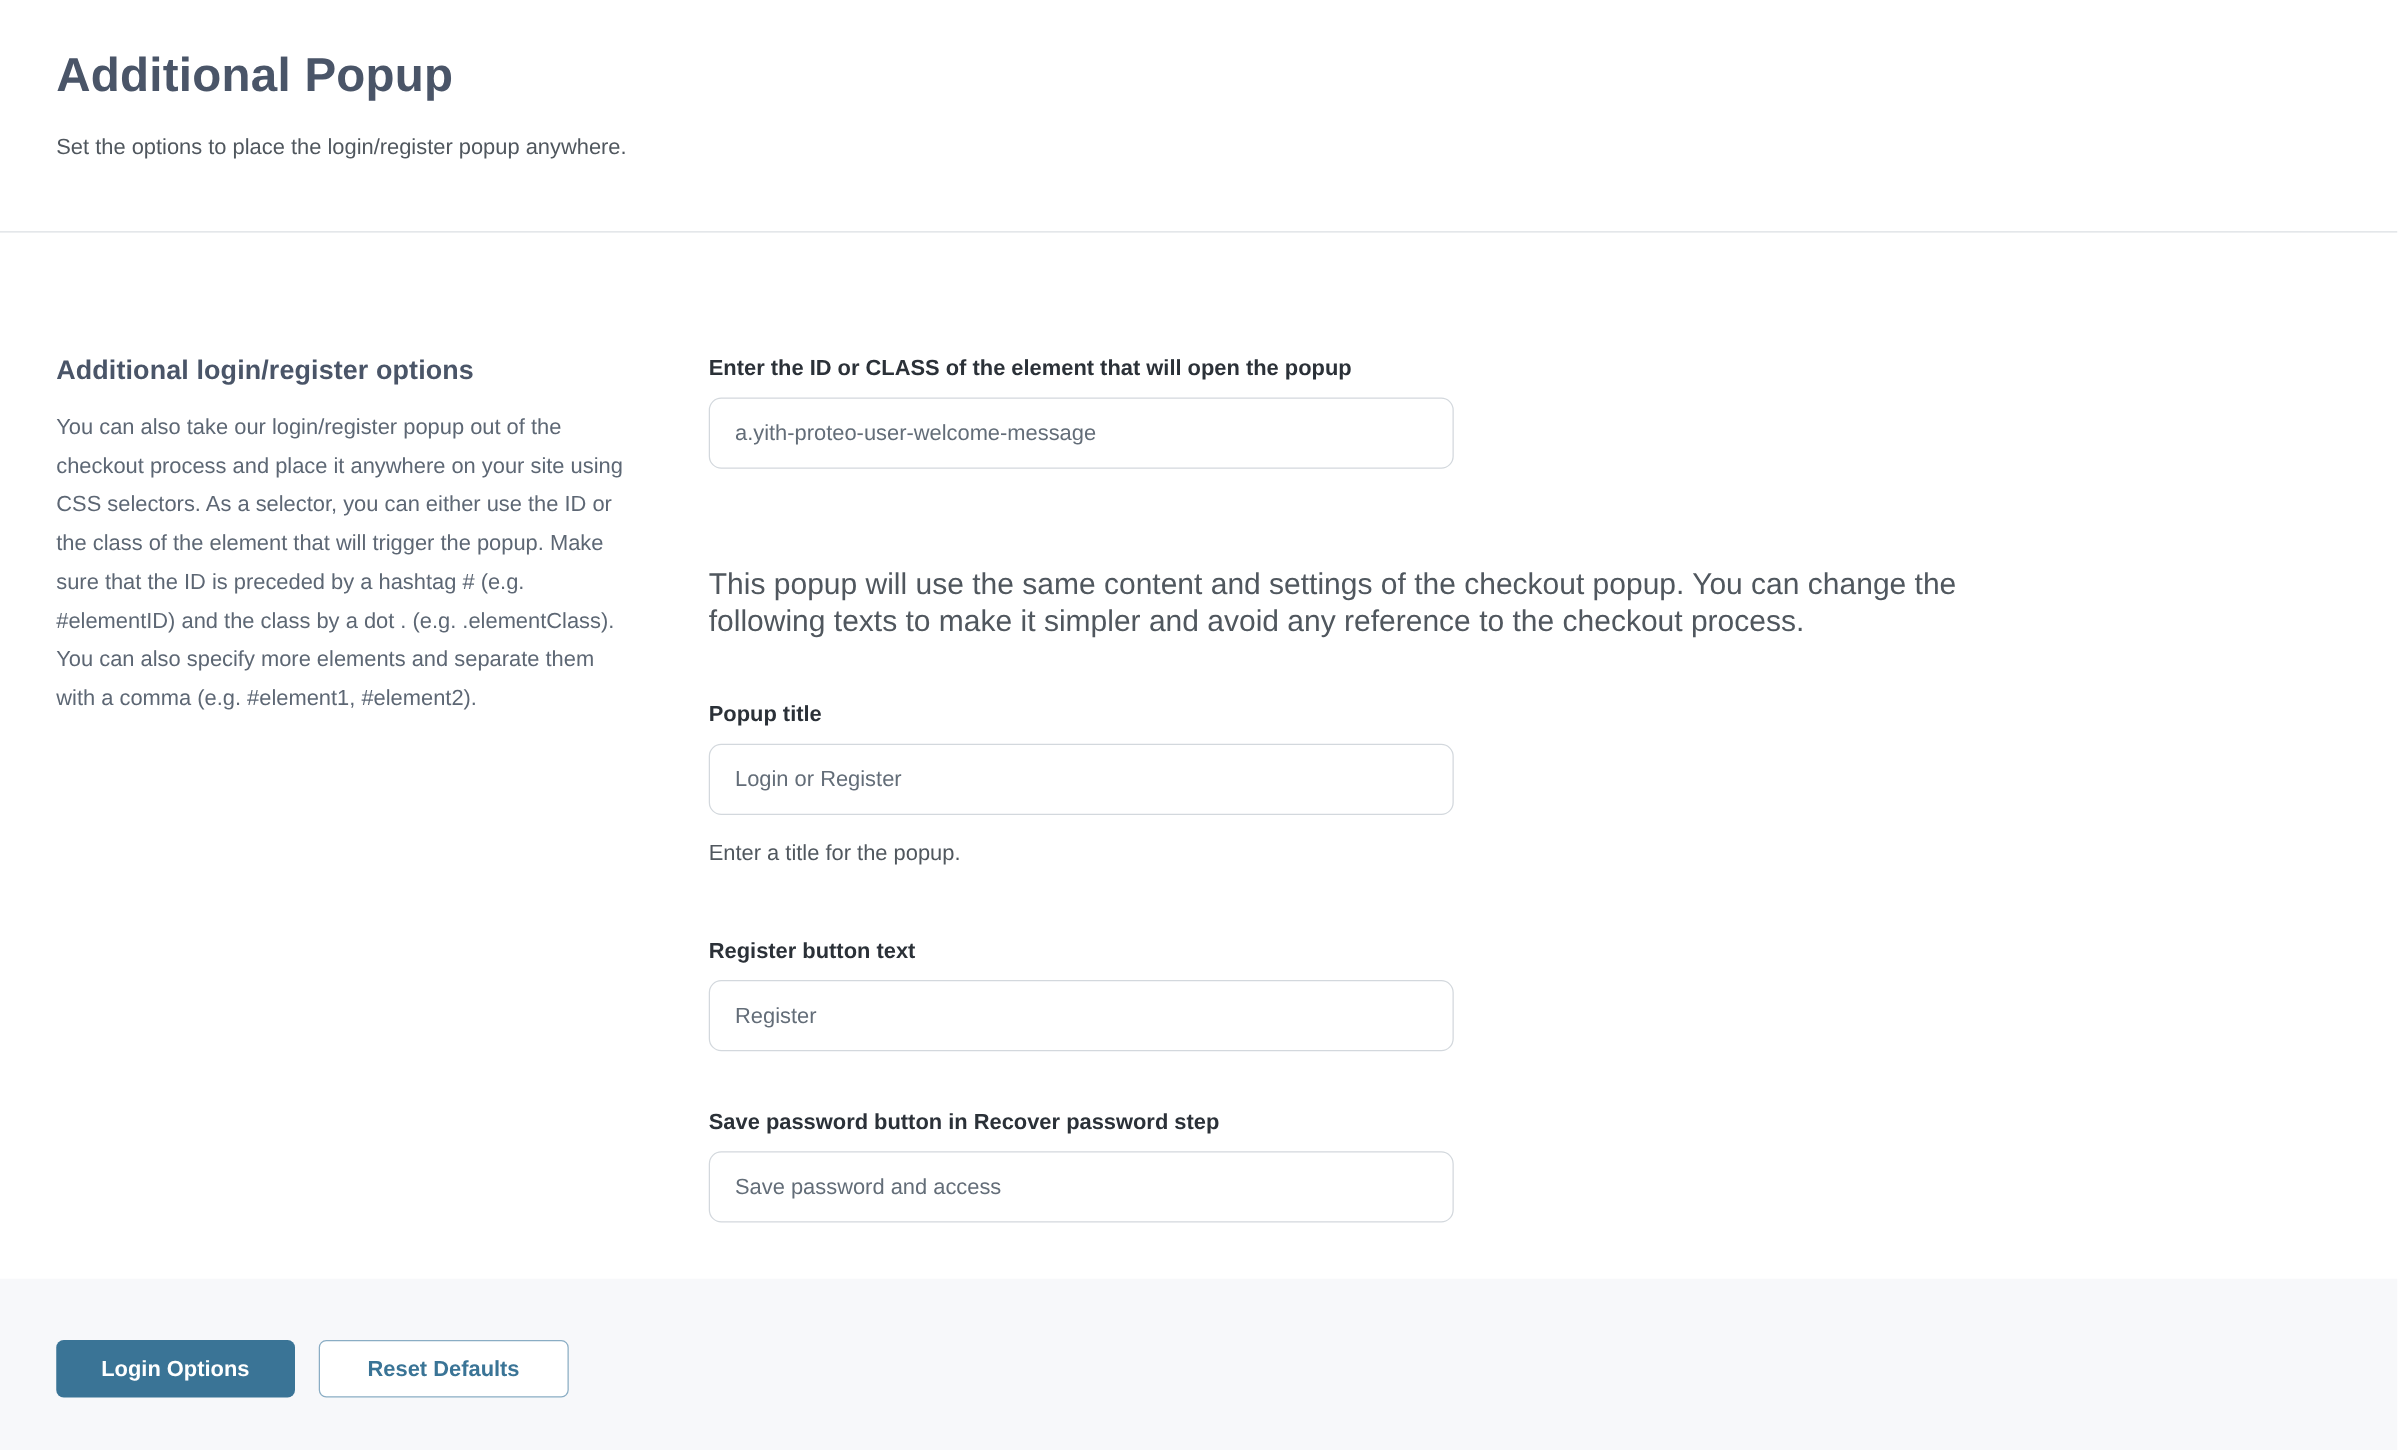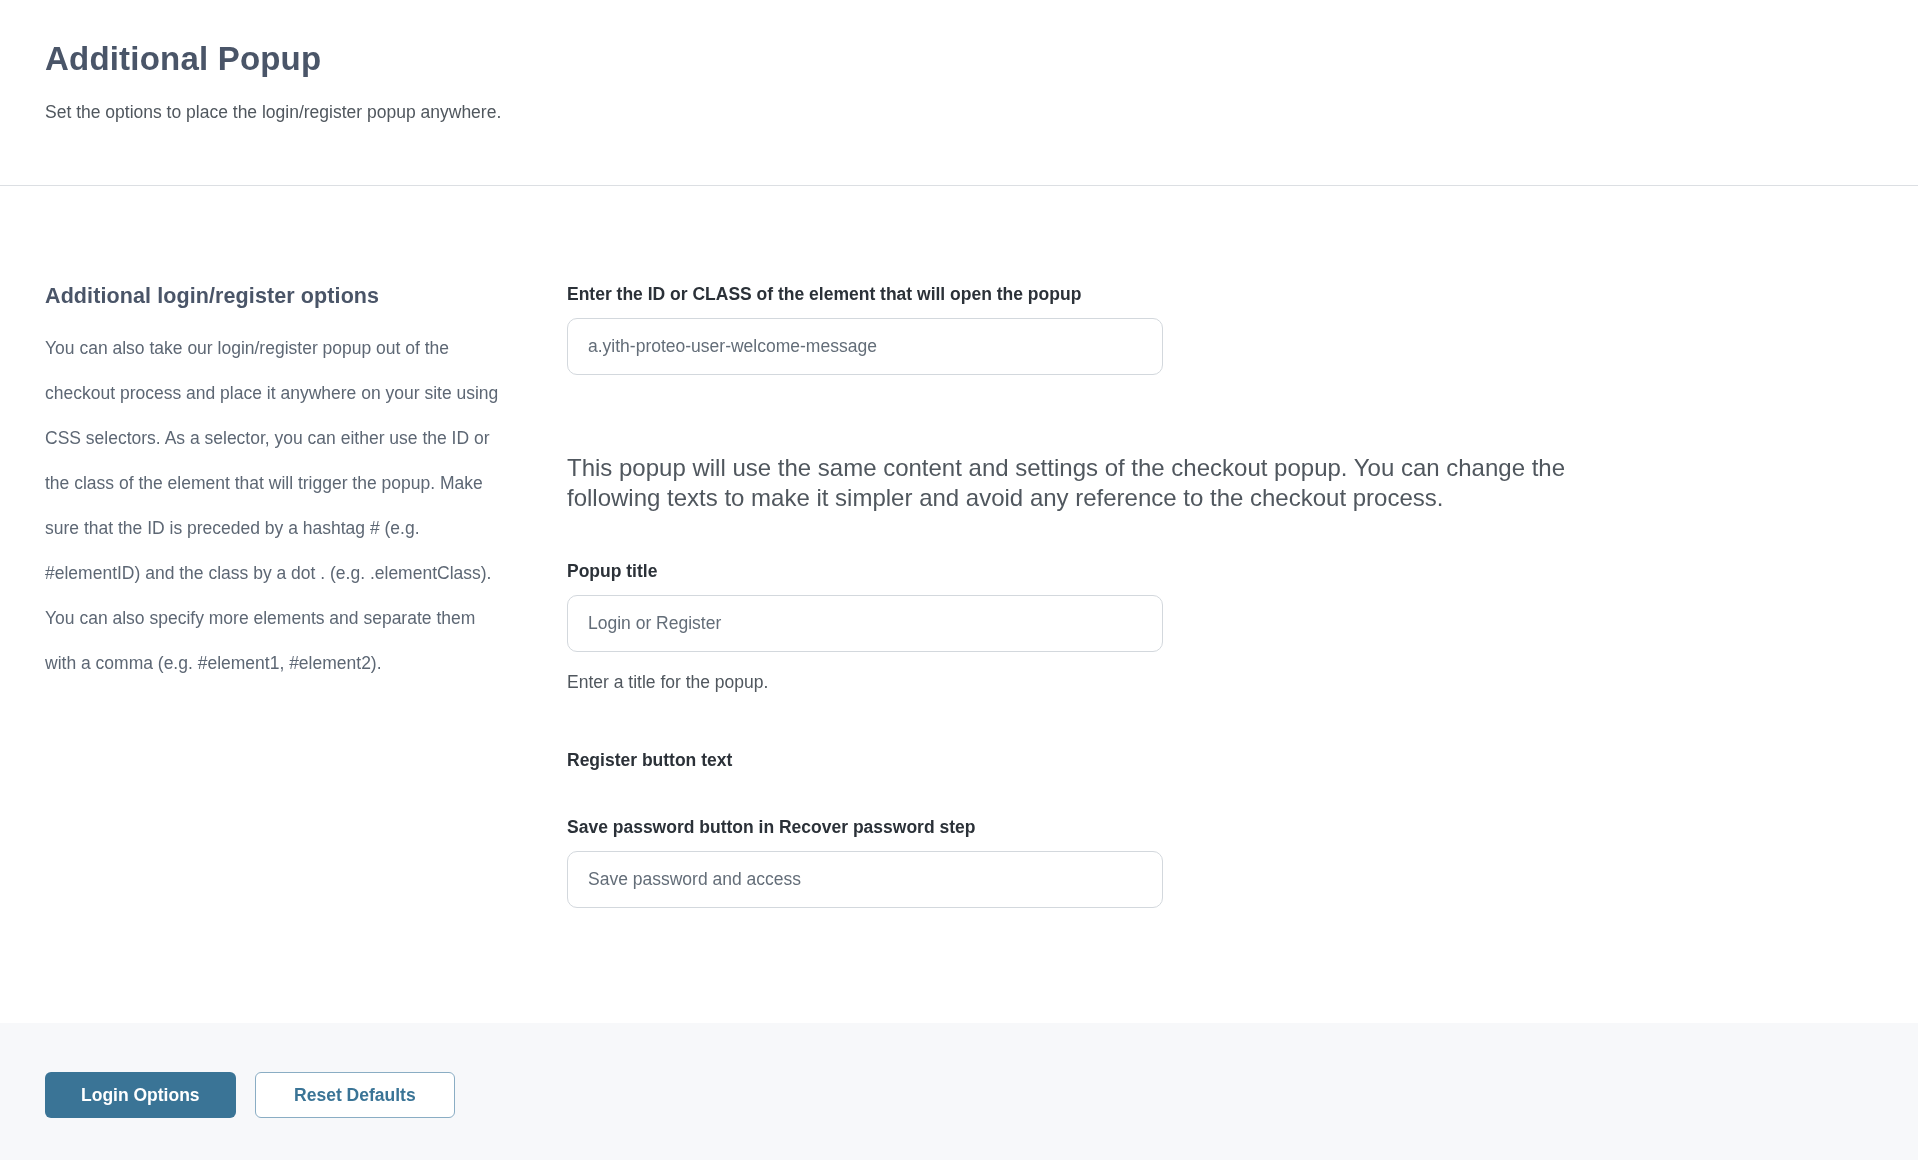--- a/index.html
+++ b/index.html
@@ -23,21 +23,21 @@
   }
   .page { display: flex; flex-direction: column; width: 1918px; height: 1160px; }
 
   
   .page-header {
     padding: 40px 45px 0 45px;
     height: 186px;
     border-bottom: 1px solid var(--divider);
   }
   .page-title {
-    font-size: 33px;
+    font-size: 38px;
     font-weight: 600;
     color: var(--title-color);
     letter-spacing: 0.2px;
   }
   .page-subtitle {
     margin-top: 24px;
     font-size: 17.5px;
     color: var(--hint-text);
   }
 
@@ -51,21 +51,21 @@
   .left-col { width: 460px; flex: 0 0 460px; }
   .section-heading {
     font-size: 21.5px;
     font-weight: 700;
     color: var(--title-color);
     letter-spacing: 0.1px;
   }
   .section-description {
     margin-top: 17px;
     font-size: 17.5px;
-    line-height: 45px;
+    line-height: 31px;
     color: var(--body-text);
     width: 457px;
   }
   .right-col { margin-left: 42px; flex: 1 1 auto; }
 
   .field-label {
     display: block;
     font-size: 17.5px;
     font-weight: 600;
     color: var(--label-color);
@@ -153,20 +153,21 @@
       <label class="field-label">Enter the ID or CLASS of the element that will open the popup</label>
       <input type="text" class="text-input" value="a.yith-proteo-user-welcome-message" style="">
 
       <p class="info-text">This popup will use the same content and settings of the checkout popup. You can change the following texts to make it simpler and avoid any reference to the checkout process.</p>
 
       <label class="field-label gap-48">Popup title</label>
       <input type="text" class="text-input" value="Login or Register" style="">
       <p class="field-hint">Enter a title for the popup.</p>
 
       <label class="field-label gap-57">Register button text</label>
+      <input type="text" class="text-input" value="Register" style="">
 
       <label class="field-label gap-46">Save password button in Recover password step</label>
       <input type="text" class="text-input" value="Save password and access" style="">
 
     </div>
   </div>
 
   <div class="page-footer">
     <button class="btn btn-primary">Login Options</button>
     <button class="btn btn-secondary">Reset Defaults</button>

